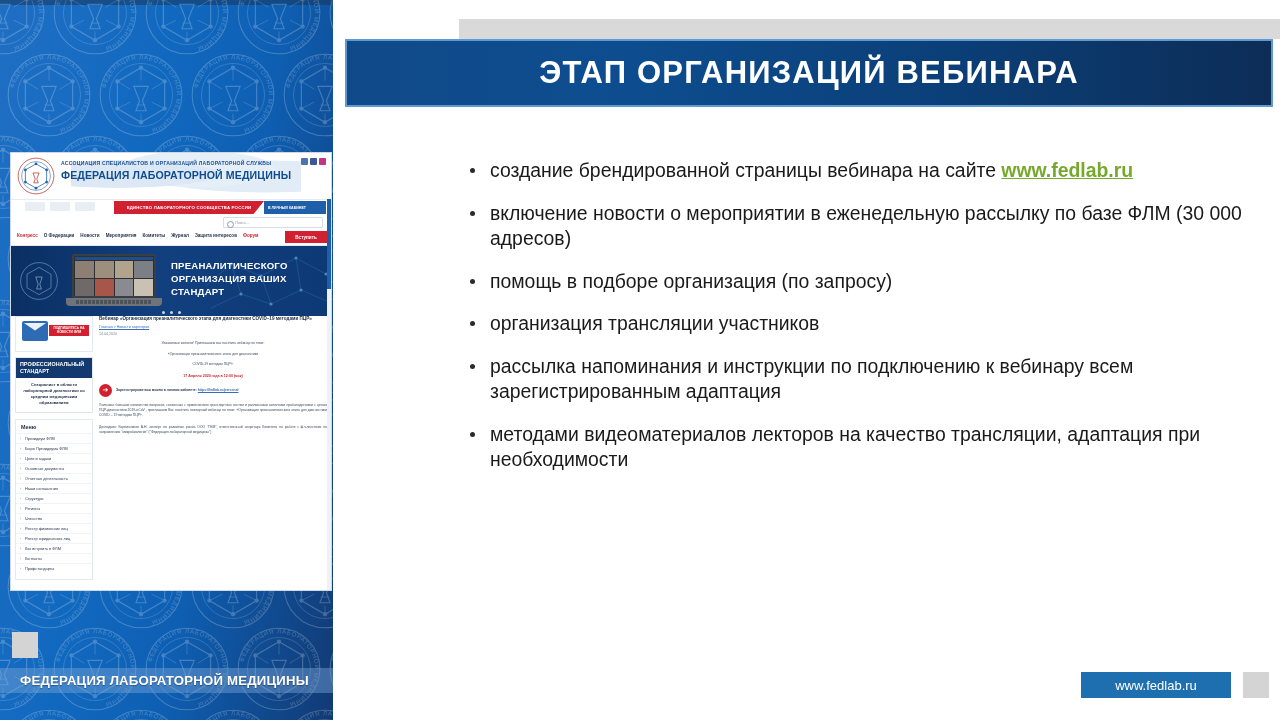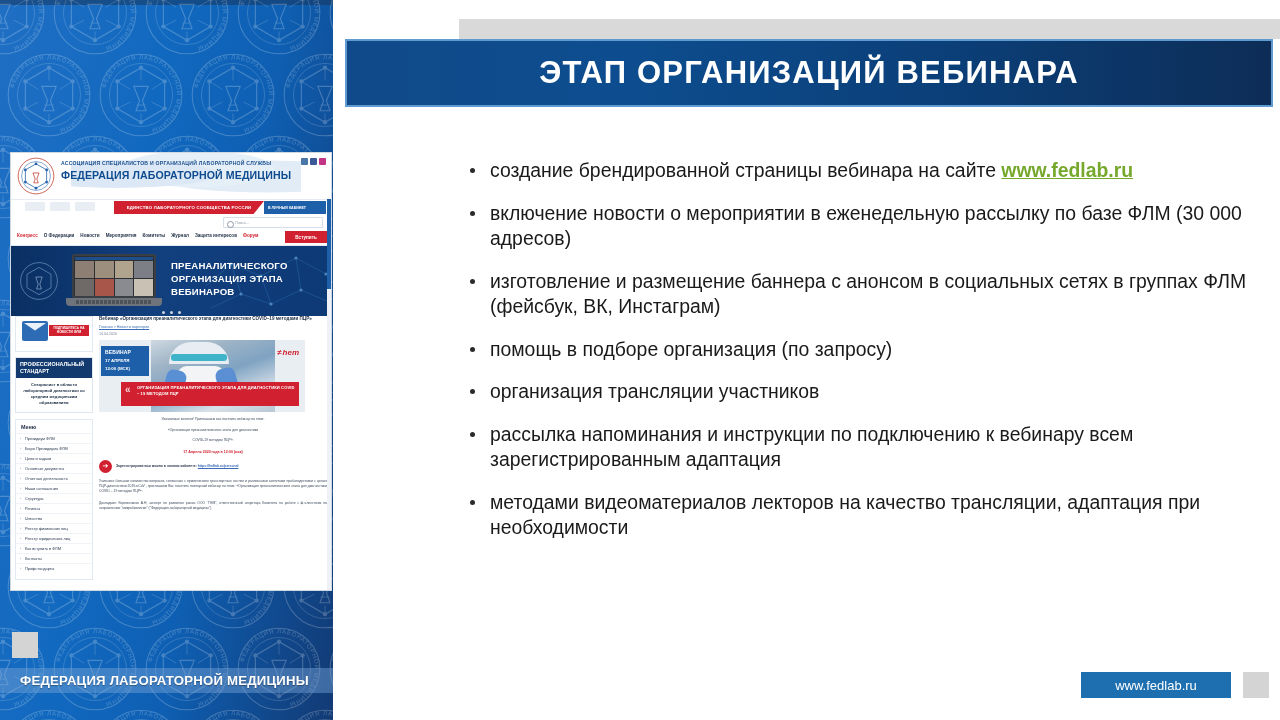--- a/index.html
+++ b/index.html
@@ -1391,22 +1391,22 @@
               <div class="vcell" style="background:#a8564a"></div>
               <div class="vcell" style="background:#8a8b90"></div>
               <div class="vcell" style="background:#c9c2b4"></div>
             </div>
           </div>
           <div class="lap-base"></div>
           <div class="lap-keys"></div>
         </div>
         <div class="hero-txt" id="heroTxt">
             <div>ПРЕАНАЛИТИЧЕСКОГО</div>
-            <div>ОРГАНИЗАЦИЯ ЭТАПА</div>
-            <div>ВЕБИНАРОВ</div>
+            <div>ОРГАНИЗАЦИЯ ВАШИХ</div>
+            <div>СТАНДАРТ</div>
           </div>
         <div class="dots">
           <i></i>
           <i></i>
           <i></i>
         </div>
       </div>
 
       <div class="site-body" style="height:292px;">
         <div class="col-left">
@@ -1437,35 +1437,20 @@
                 <div class="menu-li">Профстандарты</div>
               </div>
           </div>
         </div>
 
         <div class="col-right">
           <div class="art-title">Вебинар «Организация преаналитического этапа для диагностики COVID–19 методами ПЦР»</div>
           <div class="crumbs">Главная &gt; Новости партнеров</div>
           <div class="art-date">14.04.2020</div>
 
-          <div class="poster">
-            <div class="photo"></div>
-            <div class="cap"></div>
-            <div class="capband"></div>
-            <div class="mask"></div>
-            <div class="glove1"></div>
-            <div class="glove2"></div>
-            <div class="webbox">
-              <b>ВЕБИНАР</b>
-              <i>17 АПРЕЛЯ</i>
-              <i>12:00 (МСК)</i>
-            </div>
-            <div class="hem">hem</div>
-            <div class="redband">ОРГАНИЗАЦИЯ ПРЕАНАЛИТИЧЕСКОГО ЭТАПА ДЛЯ ДИАГНОСТИКИ COVID – 19 МЕТОДОМ ПЦР</div>
-          </div>
 
           <div class="art-p">Уважаемые коллеги! Приглашаем вас посетить вебинар по теме:</div>
           <div class="art-p">«Организация преаналитического этапа для диагностики</div>
           <div class="art-p">COVID-19 методом ПЦР».</div>
           <div class="art-date2">17 Апреля 2020 года в 12:00 (мск)</div>
           <div class="reg-row">
             <div class="reg-arrow">➔</div>
             <div class="reg-txt">
               <span>Зарегистрироваться можно в личном кабинете: </span><a>https://fedlab.ru/personal</a>
             </div>
@@ -1491,23 +1476,20 @@
   <div id="titleBar">
     <h1>ЭТАП  ОРГАНИЗАЦИЙ  ВЕБИНАРА</h1>
   </div>
 
   <div id="bullets">
       <div class="bul">
         <p>создание брендированной страницы вебинара на сайте <a>www.fedlab.ru</a></p>
       </div>
       <div class="bul">
         <p>включение новости о мероприятии в еженедельную рассылку по базе ФЛМ (30 000 адресов)</p>
-      </div>
-      <div class="bul">
-        <p>изготовление и размещение баннера с анонсом в социальных сетях в группах ФЛМ (фейсбук, ВК, Инстаграм)</p>
       </div>
       <div class="bul">
         <p>помощь в подборе организация (по запросу)</p>
       </div>
       <div class="bul">
         <p>организация трансляции участников</p>
       </div>
       <div class="bul">
         <p>рассылка напоминания и инструкции по подключению к вебинару всем зарегистрированным адаптация</p>
       </div>

